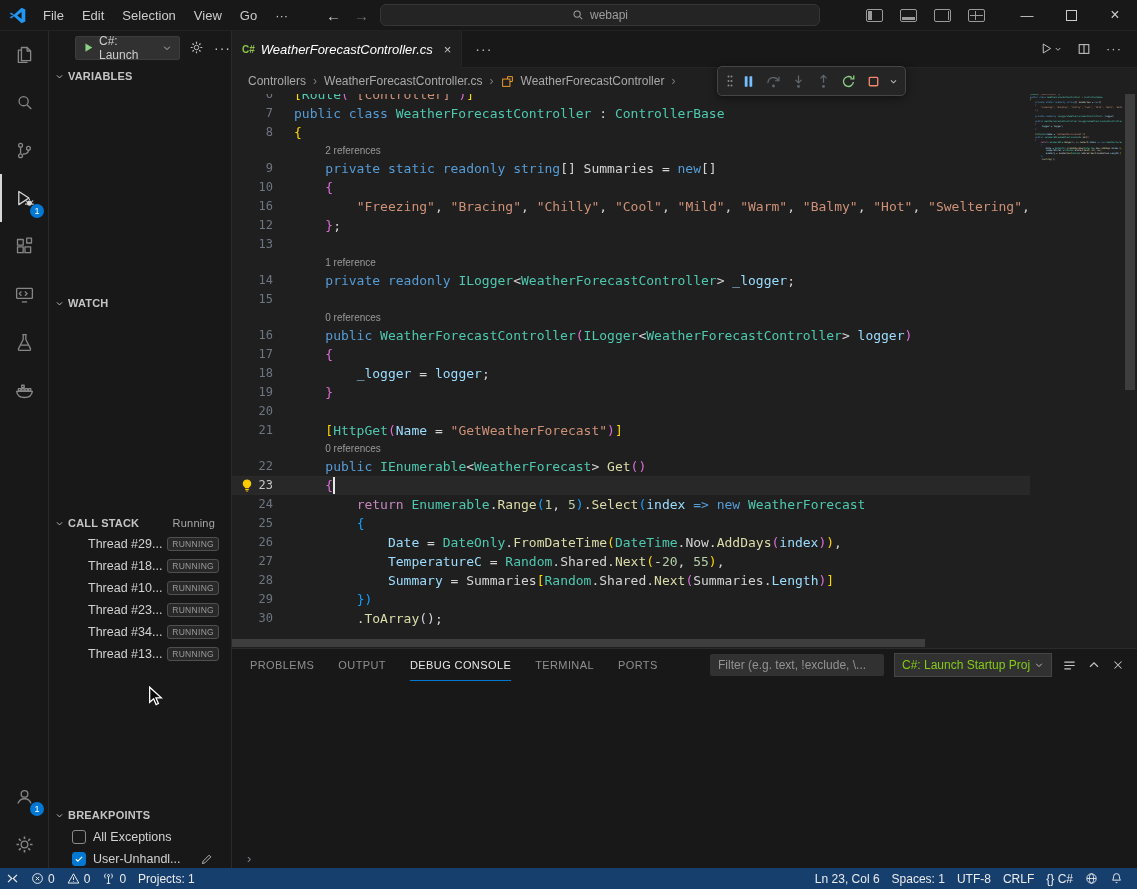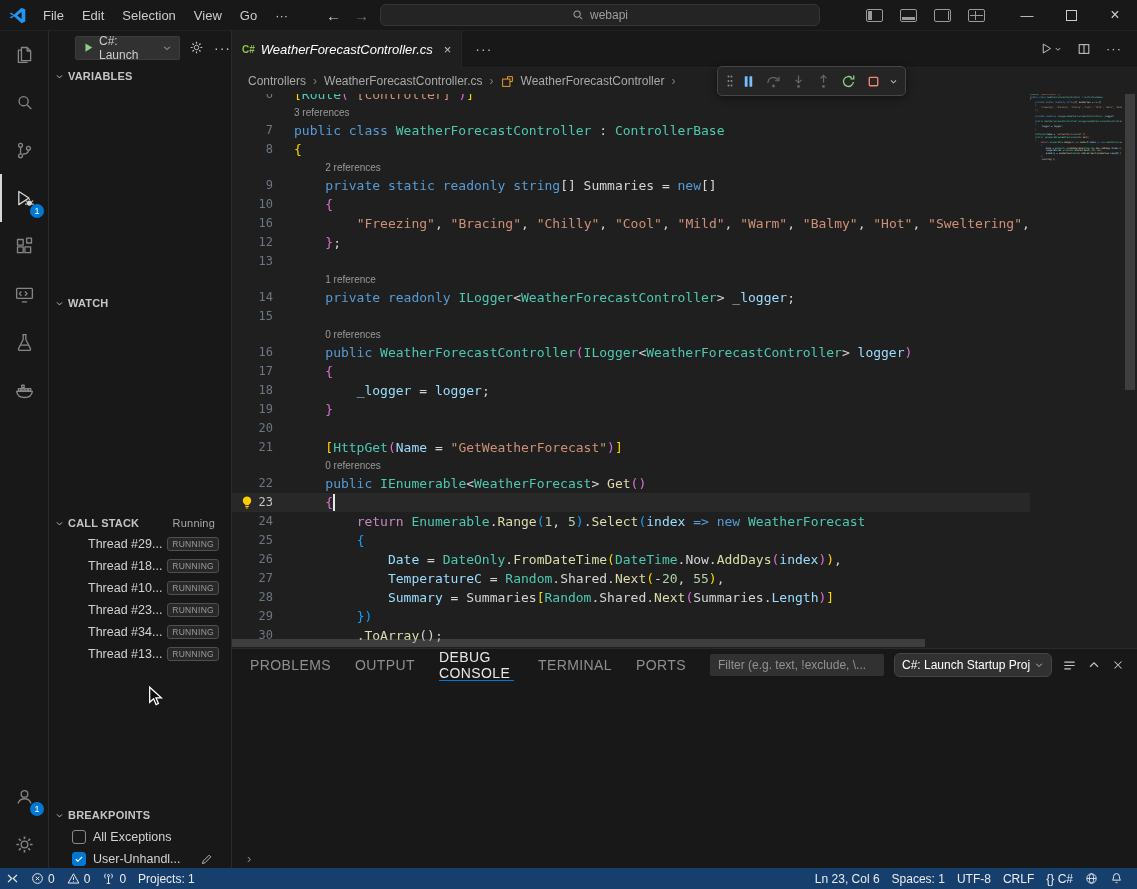--- a/index.html
+++ b/index.html
@@ -88,26 +88,26 @@
   .minimap{position:absolute;right:15px;top:0;width:92px;height:100%;overflow:hidden}
   .minimap .row{height:2.7px;line-height:2.7px;font-size:2.2px}
   .vscroll{position:absolute;right:0;top:0;width:14px;height:100%}
   .vthumb{position:absolute;top:0;left:2px;width:10px;height:296px;background:rgba(121,121,121,.35)}
   .hscroll{position:absolute;left:0;bottom:0;height:10px;right:107px}
   .hthumb{position:absolute;left:0;bottom:1px;height:8px;width:693px;background:rgba(121,121,121,.35)}
 
   
   .panel{position:absolute;left:232px;top:648px;right:0;bottom:21px;background:#181818;border-top:1px solid #2b2b2b;box-sizing:border-box;z-index:6}
   .panel-header{height:32px;display:flex;align-items:center;padding:0 12px 0 18px;gap:24px}
-  .ptab{font-size:14px;letter-spacing:.4px;color:#8f8f8f;height:32px;display:flex;align-items:center;border-bottom:1px solid transparent;box-sizing:border-box;cursor:default}
+  .ptab{font-size:11px;letter-spacing:.4px;color:#8f8f8f;height:32px;display:flex;align-items:center;border-bottom:1px solid transparent;box-sizing:border-box;cursor:default}
   .ptab.active{color:#e7e7e7;border-bottom-color:#0078d4}
   .panel-right{margin-left:auto;display:flex;align-items:center;gap:10px}
   .filter-input{width:174px;height:22px;background:#313131;border:1px solid #313131;border-radius:2px;color:#bbb;font-size:12px;padding:0 7px;box-sizing:border-box;font-family:"Liberation Sans",sans-serif;outline:none}
   .filter-input::placeholder{color:#929292}
-  .panel-dd{width:158px;height:24px;background:#313131;border:1px solid #454545;border-radius:6px;display:flex;align-items:center;justify-content:space-between;padding:0 7px;font-size:12px;color:#ffffff;box-sizing:border-box}
+  .panel-dd{width:158px;height:24px;background:#313131;border:1px solid #454545;border-radius:0;display:flex;align-items:center;justify-content:space-between;padding:0 7px;font-size:12px;color:#84cc16;box-sizing:border-box}
   .picon{color:#c5c5c5}
   .console-input{position:absolute;left:0;right:0;bottom:0;height:20px;display:flex;align-items:center;padding-left:15px;color:#7d8590;font-size:13px}
 
   
   .statusbar{position:absolute;left:0;bottom:0;width:100%;height:21px;background:#173f6e;display:flex;align-items:center;color:#ebebeb;font-size:12px;z-index:50}
   .sb-left,.sb-right{display:flex;height:100%;align-items:center}
   .sb-right{margin-left:auto;padding-right:8px}
   .sb-item{display:flex;align-items:center;gap:4px;padding:0 6px;height:100%;white-space:nowrap}
 
   .mouse-cursor{position:absolute;left:146px;top:686px;z-index:99;pointer-events:none}
@@ -451,24 +451,20 @@
         </svg>
     </div>
   </div>
 
   <div class="editor-area">
     <div id="code-scroll">
         <div class="row">
           <span class="ln">6</span>
           <span class="txt"><span style="color: rgb(255, 215, 0);">[</span><span style="color: rgb(78, 201, 176);">Route</span><span style="color: rgb(218, 112, 214);">(</span><span style="color: rgb(206, 145, 120);">"[controller]"</span><span style="color: rgb(218, 112, 214);">)</span><span style="color: rgb(255, 215, 0);">]</span></span>
         </div>
-        <div class="row lens">
-          <span class="ln"></span>
-          <span class="lens-text" style="margin-left: 0px;">3 references</span>
-        </div>
         <div class="row">
           <span class="ln">7</span>
           <span class="txt"><span style="color: rgb(86, 156, 214);">public class </span><span style="color: rgb(78, 201, 176);">WeatherForecastController</span><span style="color: rgb(212, 212, 212);"> : </span><span style="color: rgb(78, 201, 176);">ControllerBase</span></span>
         </div>
         <div class="row">
           <span class="ln">8</span>
           <span class="txt"><span style="color: rgb(255, 215, 0);">{</span></span>
         </div>
         <div class="row lens">
           <span class="ln"></span>

